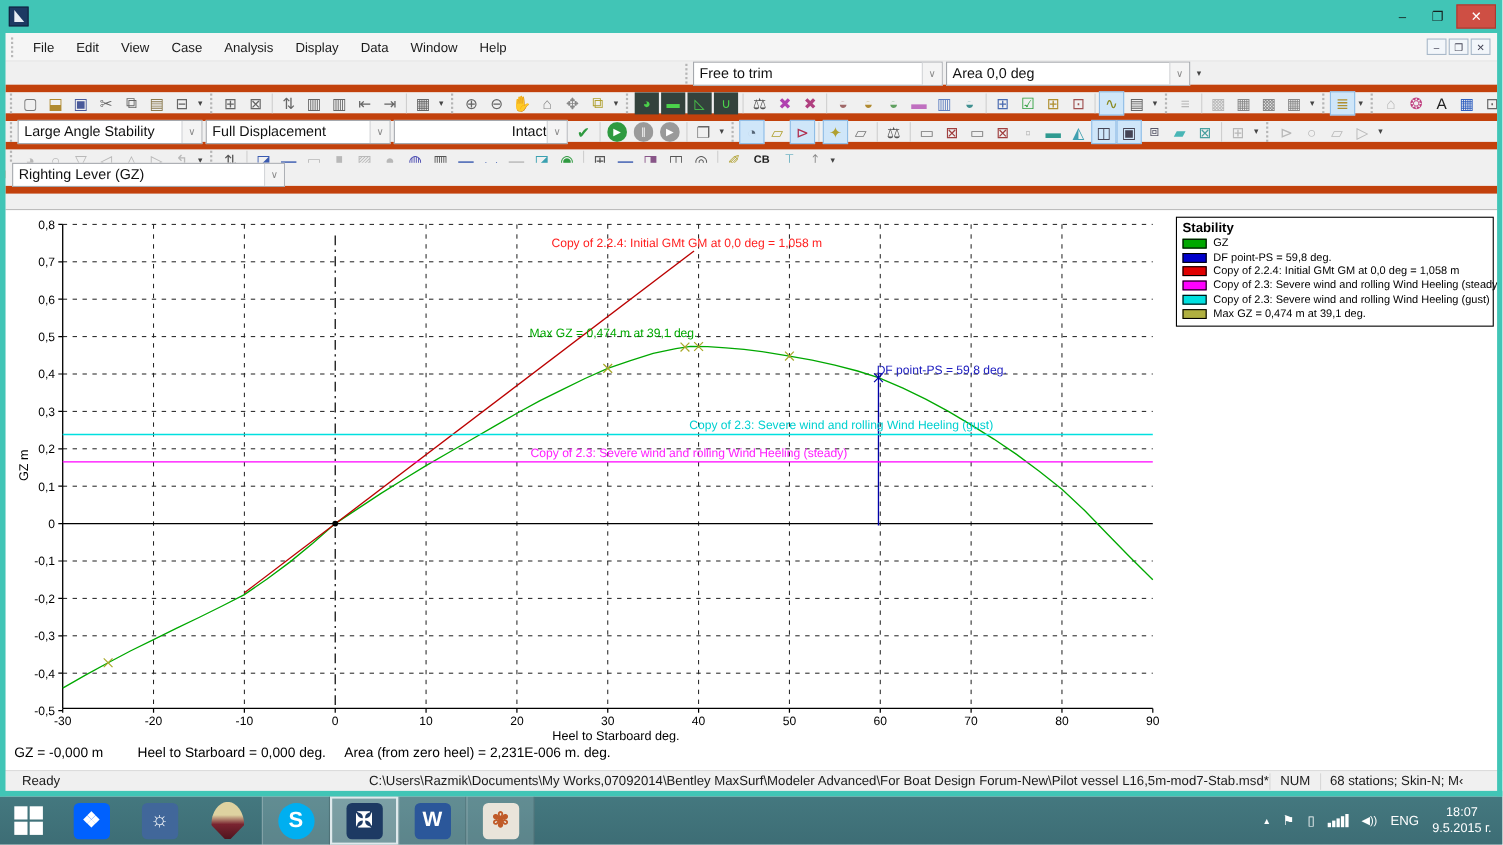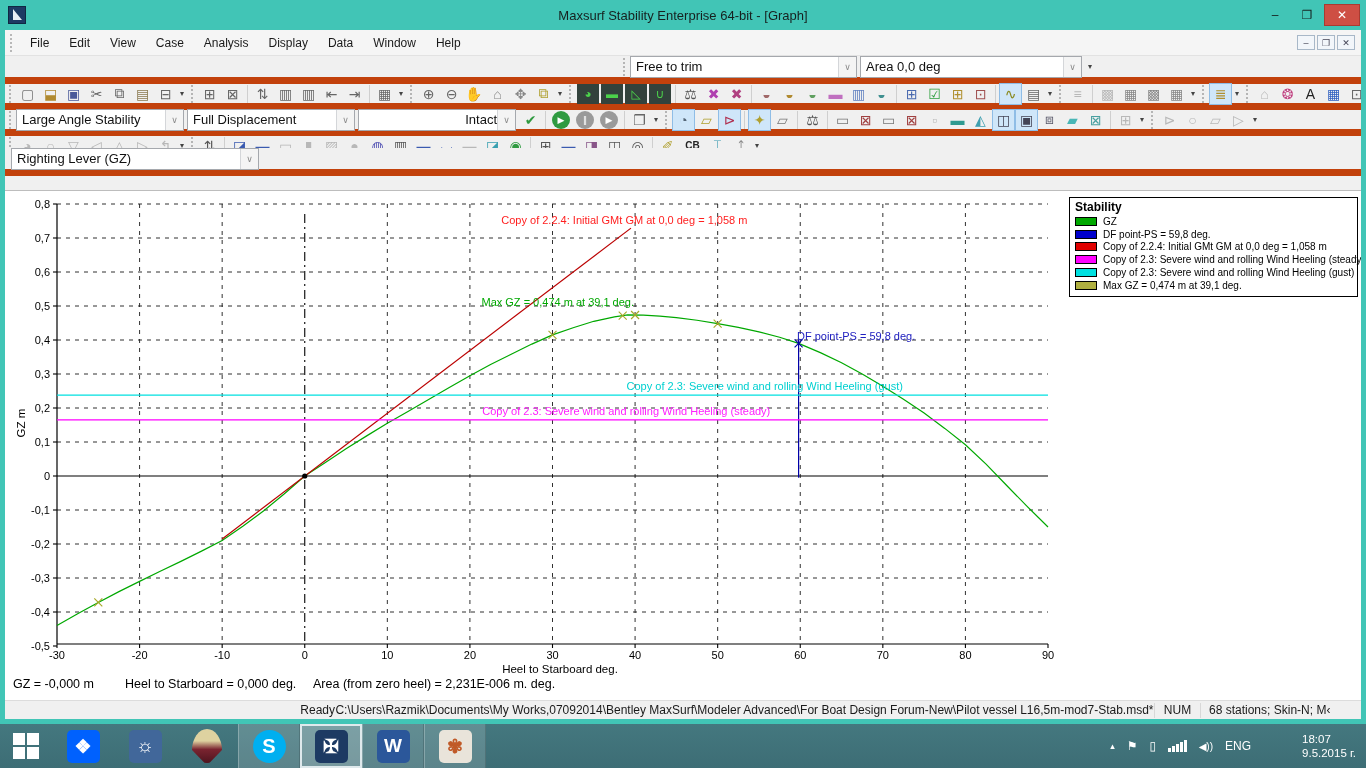--- a/index.html
+++ b/index.html
@@ -52,53 +52,52 @@
   .legend .ltitle { font-size:12px; font-weight:bold; color:#000; line-height:15px; }
   .litem { display:flex; align-items:center; height:12.8px; }
   .lswatch { width:22px; height:9px; border:1px solid #000; margin-right:6px; flex:0 0 auto; }
   .llabel { font-size:10px; color:#000; white-space:nowrap; }
   .readout { position:absolute; left:0; top:486px; width:100%; height:20px; font-size:12.5px; color:#000; }
   .readout span { position:absolute; white-space:nowrap; }
   #ro-gz { left:8px; } #ro-heel { left:120px; } #ro-area { left:308px; }
 
   
   .statusbar { position:absolute; left:0; top:700px; width:1366px; height:19px; background:#f0f0f0; display:flex; align-items:center; font-size:12px; color:#1a1a1a; border-top:1px solid #dcdcdc; }
-  .sb-ready { width:335px; padding-left:2px;text-align:right; }
+  .sb-ready { width:335px; padding-left:20px; }
   .sb-path { flex:1; text-align:center; white-space:nowrap; overflow:hidden; }
   .sb-cell { border-left:1px solid #d8d8d8; height:15px; line-height:15px; padding:0 8px; white-space:nowrap; }
   .sb-num { width:46px; text-align:center; }
   .sb-grip { width:14px; height:15px; }
 
   
   .taskbar { position:absolute; left:0; top:724px; width:1366px; height:44px; background:linear-gradient(#44787f,#3d6d75); display:flex; align-items:stretch; }
   .slot { width:62px; display:flex; align-items:center; justify-content:center; position:relative; }
   .slot.run { background:rgba(255,255,255,0.16); border-left:1px solid rgba(255,255,255,0.25); border-right:1px solid rgba(0,0,0,0.15); }
   .slot.act { background:rgba(255,255,255,0.30); outline:2px solid #dfe9ec; outline-offset:-2px; }
   .startslot { width:52px; }
   .winlogo { width:26px; height:26px; display:grid; grid-template-columns:12px 12px; grid-template-rows:12px 12px; gap:2px; }
   .winlogo div { background:#fff; }
   .tile { width:33px; height:33px; border-radius:5px; display:flex; align-items:center; justify-content:center; color:#fff; font-size:19px; font-weight:bold; }
   .circle-ic { width:33px; height:33px; border-radius:50%; display:flex; align-items:center; justify-content:center; color:#fff; font-size:20px; font-weight:bold; }
   .spintop { width:30px; height:34px; background:linear-gradient(#ded2a0 35%, #7a2430 60%, #4f141e); border-radius:50% 50% 50% 50% / 62% 62% 38% 38%; clip-path:polygon(0 0,100% 0,100% 62%,58% 100%,42% 100%,0 62%); }
   .tray { margin-left:auto; display:flex; align-items:center; gap:12px; padding-right:10px; color:#fff; }
   .tray-ic { font-size:12px; color:#fff; }
   .bars { display:flex; align-items:flex-end; gap:1.5px; height:12px; }
   .bars i { display:block; width:2.5px; background:#fff; }
-  .clock { text-align:left; font-size:11.5px; line-height:14px;margin-left:39px; }
+  .clock { text-align:center; font-size:11.5px; line-height:14px; }
 </style>
 </head>
 <body>
 
 <div id="root">
 
   <div class="titlebar">
     <div class="app-icon">
         <div class="sail"></div>
       </div>
-    <div class="title">Maxsurf Stability Enterprise 64-bit - [Graph]</div>
     <div class="winbtns">
       <div class="wbtn">–</div>
       <div class="wbtn">❐</div>
       <div class="wbtn close">✕</div>
     </div>
   </div>
 
   <div class="frame-left"></div>
   <div class="frame-right"></div>
   <div class="frame-bottom"></div>

